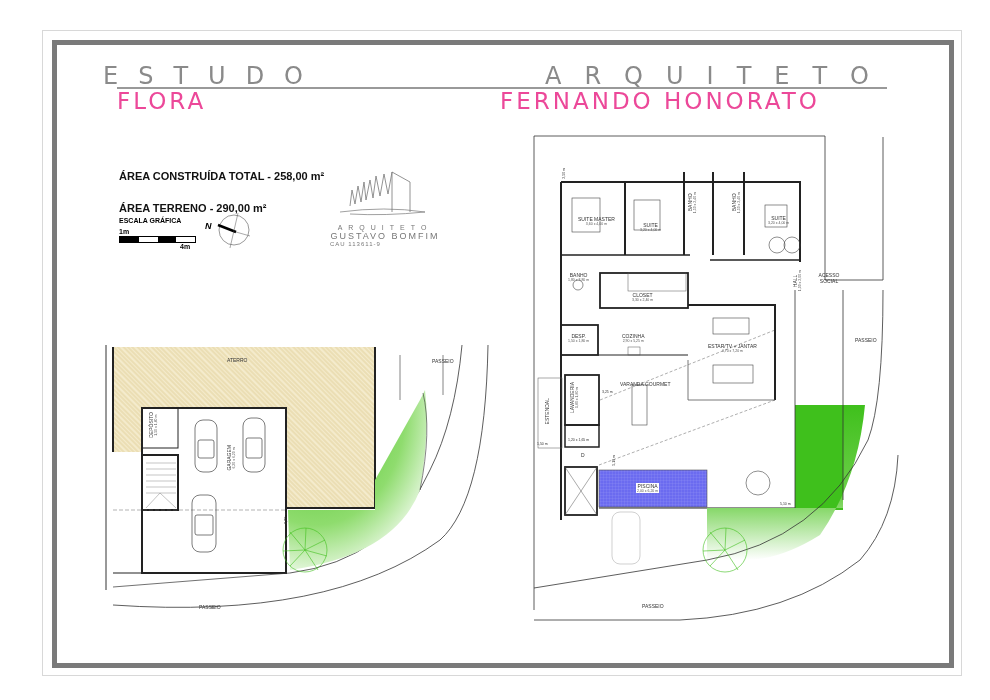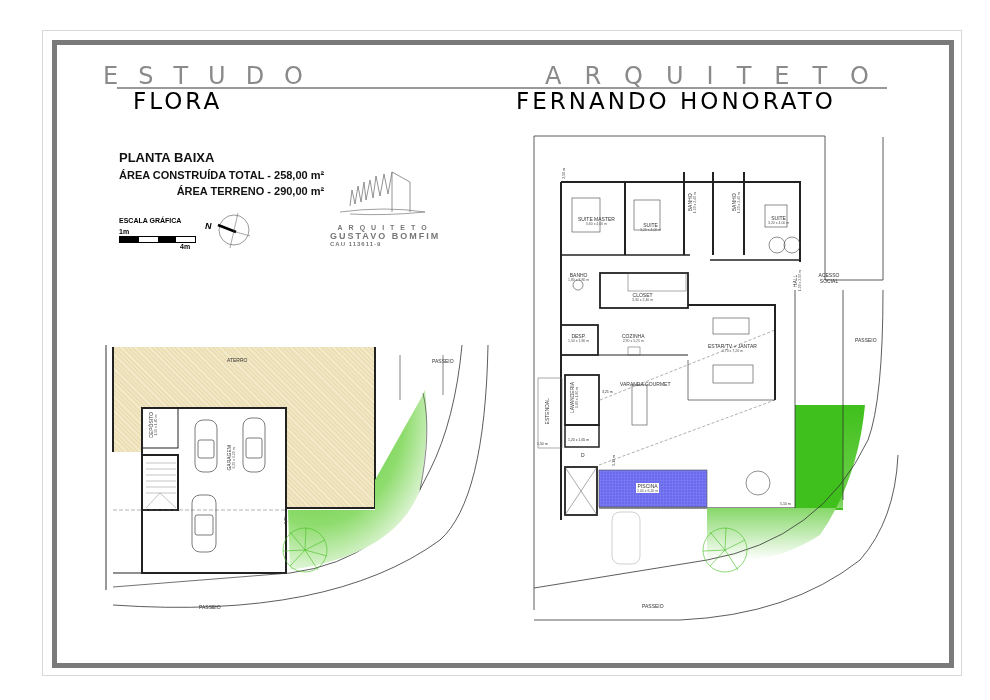--- a/index.html
+++ b/index.html
@@ -1,31 +1,31 @@
 <!DOCTYPE html>
 <html><head>
 <meta charset="utf-8">
 <style>
   html,body{margin:0;padding:0;background:#fff;}
   body{width:990px;height:700px;position:relative;overflow:hidden;font-family:"Liberation Sans",sans-serif;}
   .outer-frame{position:absolute;left:42px;top:30px;width:920px;height:646px;border:1px solid #d8d8d8;box-sizing:border-box;}
   .inner-frame{position:absolute;left:52px;top:40px;width:902px;height:628px;border:5px solid #7a7a7a;box-sizing:border-box;}
   .title-row1{position:absolute;top:62px;font-size:24px;color:#8a8a8a;letter-spacing:20px;font-family:"DejaVu Sans",sans-serif;font-weight:normal;}
-  .title-row2{position:absolute;top:88px;font-size:23px;color:#000000;letter-spacing:3px;font-family:"DejaVu Sans",sans-serif;margin-left:16px;}
+  .title-row2{position:absolute;top:88px;font-size:23px;color:#ec4899;letter-spacing:3px;font-family:"DejaVu Sans",sans-serif;}
   .title-rule{position:absolute;left:117px;top:87px;width:770px;height:2px;background:#999;}
   .info{position:absolute;left:119px;top:150px;color:#111;font-family:"Liberation Sans",sans-serif;font-weight:bold;}
   .info .l1{font-size:13px;}
-  .info .l2,.info .l3{font-size:11px;margin-top:4px;text-align:right;}
+  .info .l2,.info .l3{font-size:11px;margin-top:20px;}
   .scale-label{position:absolute;left:119px;top:217px;font-size:7px;font-weight:bold;}
   .scale-1m{position:absolute;left:119px;top:228px;font-size:7px;font-weight:bold;}
   .scale-4m{position:absolute;left:180px;top:243px;font-size:7px;font-weight:bold;}
   .scale-bar{position:absolute;left:119px;top:236px;width:75px;height:5px;border:1px solid #000;display:flex;}
   .scale-bar span{flex:1;height:100%;}
   .north{position:absolute;left:204px;top:210px;}
-  .logo{position:absolute;left:330px;top:168px;text-align:center;color:#777;font-weight:bold;}
+  .logo{position:absolute;left:330px;top:168px;text-align:center;color:#777;}
   .logo .a{font-size:7px;letter-spacing:6px;margin-top:2px;}
   .logo .g{font-size:9px;letter-spacing:2px;}
   .logo .c{font-size:6px;text-align:left;letter-spacing:1px;}
   .lbl{position:absolute;font-size:5px;color:#333;text-align:center;white-space:nowrap;font-family:"Liberation Sans",sans-serif;}
   .lbl .d{display:block;font-size:3.5px;color:#555;}
   .vlbl{writing-mode:vertical-rl;transform:rotate(180deg);}
   svg{position:absolute;left:0;top:0;}
 </style>
 </head>
 <body>
@@ -33,21 +33,20 @@
 <div class="outer-frame"></div>
 <div class="inner-frame"></div>
 
 <div class="title-row1" style="left:103px">ESTUDO</div>
 <div class="title-row1" style="left:545px;letter-spacing:23px">ARQUITETO</div>
 <div class="title-rule"></div>
 <div class="title-row2" style="left:117px">FLORA</div>
 <div class="title-row2" style="left:500px">FERNANDO HONORATO</div>
 
 <div class="info">
-  <div class="l1">PLANTA BAIXA</div>
   <div class="l2">ÁREA CONSTRUÍDA TOTAL - 258,00 m²</div>
   <div class="l3">ÁREA TERRENO - 290,00 m²</div>
 </div>
 <div class="scale-label">ESCALA GRÁFICA</div>
 <div class="scale-1m">1m</div>
 <div class="scale-bar">
   <span style="background:#000"></span>
     <span></span>
     <span style="background:#000"></span>
     <span></span>

